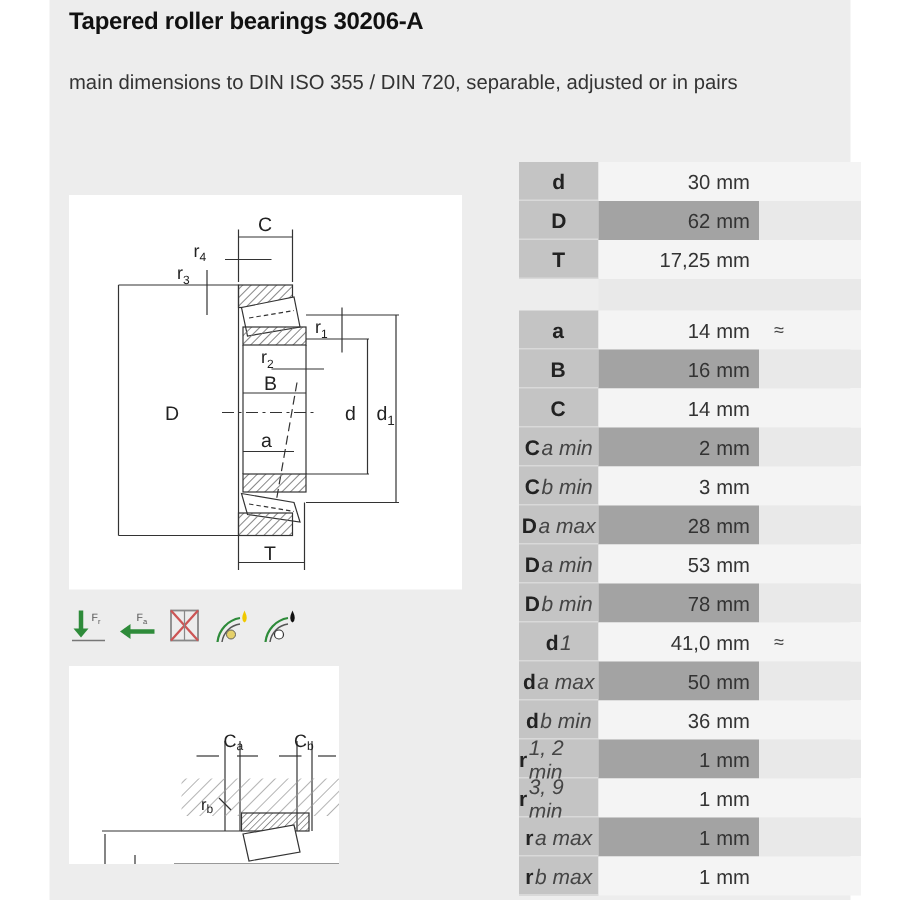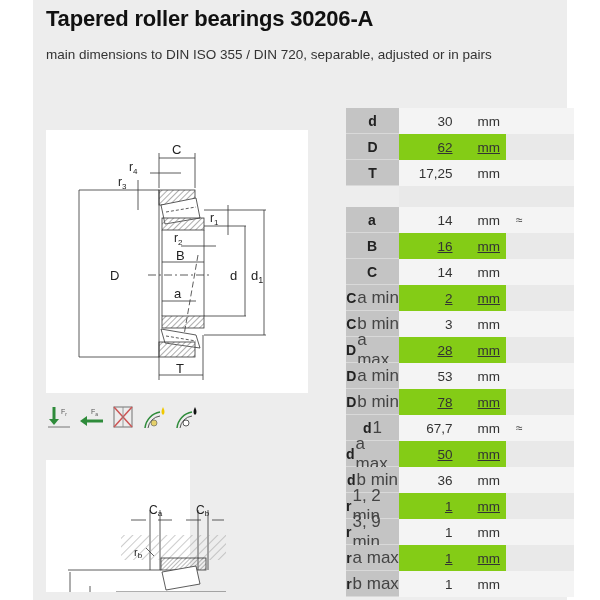--- a/index.html
+++ b/index.html
@@ -1,33 +1,33 @@
 <!DOCTYPE html>
 <html><head>
 <meta charset="utf-8">
 <style>
   html, body { margin:0; padding:0; }
   body { width:600px; height:600px; background:#ffffff; position:relative; overflow:hidden; font-family:"Liberation Sans", sans-serif; color:#222; }
   .panel { position:absolute; left:33px; top:0; width:534px; height:600px; background:#ededed; }
-  .title { position:absolute; left:46px; top:6px; font-size:22px; font-weight:bold; color:#111; white-space:nowrap; letter-spacing:-0.2px; }
+  .title { position:absolute; left:46px; top:6px; font-size:16px; font-weight:bold; color:#111; white-space:nowrap; letter-spacing:-0.2px; }
   .subtitle { position:absolute; left:46px; top:47px; font-size:13.5px; color:#333; white-space:nowrap; }
   .diagram { position:absolute; background:#fff; }
   .diag1 { left:46px; top:130px; width:262px; height:263px; }
-  .diag2 { left:46px; top:460px; width:144px; height:132px; }
+  .diag2 { left:46px; top:444px; width:180px; height:132px; }
   .icons { position:absolute; left:46px; top:403px; height:28px; display:flex; gap:6px; align-items:center; }
   .icons .ic { width:26px; height:26px; }
   .table { position:absolute; left:346px; top:108px; width:228px; }
   .row { display:flex; height:26px; }
   .row .lbl { width:53px; background:#c4c4c4; border-bottom:1px solid #d9d9d9; box-sizing:border-box; display:flex; align-items:center; justify-content:center; font-weight:bold; font-size:14px; color:#222; }
-  .row .lbl sub { font-weight:normal; font-size:17px; vertical-align:-3px; margin-left:1px; color:#444; }
+  .row .lbl sub { font-weight:normal; font-size:14px; vertical-align:-3px; margin-left:1px; color:#444;font-style:italic; }
   .row .val { width:107px; display:flex; align-items:center; justify-content:flex-end; font-size:13.5px; color:#333; padding-right:6px; box-sizing:border-box; }
-  .row .val .num { margin-right:25px;text-align:center; }
+  .row .val .num { margin-right:4px;text-align:center; }
   .row .ext { width:68px; display:flex; align-items:center; padding-left:10px; box-sizing:border-box; font-size:12px; color:#444; }
   .row.odd .val, .row.odd .ext { background:#f4f4f4; }
-  .row.even .val { background:#84cc16;text-decoration:underline; }
+  .row.even .val { background:#a3a3a3; }
   .row.even .ext { background:#e9e9e9; }
   .spacer { height:21px; background:#ededed; }
   .spacer-inner { height:21px; margin-left:53px; background:#e9e9e9; }
   svg text { font-family:"Liberation Sans", sans-serif; }
 </style>
 </head>
 <body>
 
 <div class="panel"></div>
 
@@ -304,21 +304,21 @@
         <span>mm</span>
       </div>
     <div class="ext"></div>
   </div>
   <div class="row odd">
     <div class="lbl">
         <span>d</span>
         <sub>1</sub>
       </div>
     <div class="val">
-        <span class="num">67,7</span>
+        <span class="num">41,0</span>
         <span>mm</span>
       </div>
     <div class="ext">≈</div>
   </div>
   <div class="row even">
     <div class="lbl">
         <span>d</span>
         <sub>a max</sub>
       </div>
     <div class="val">

